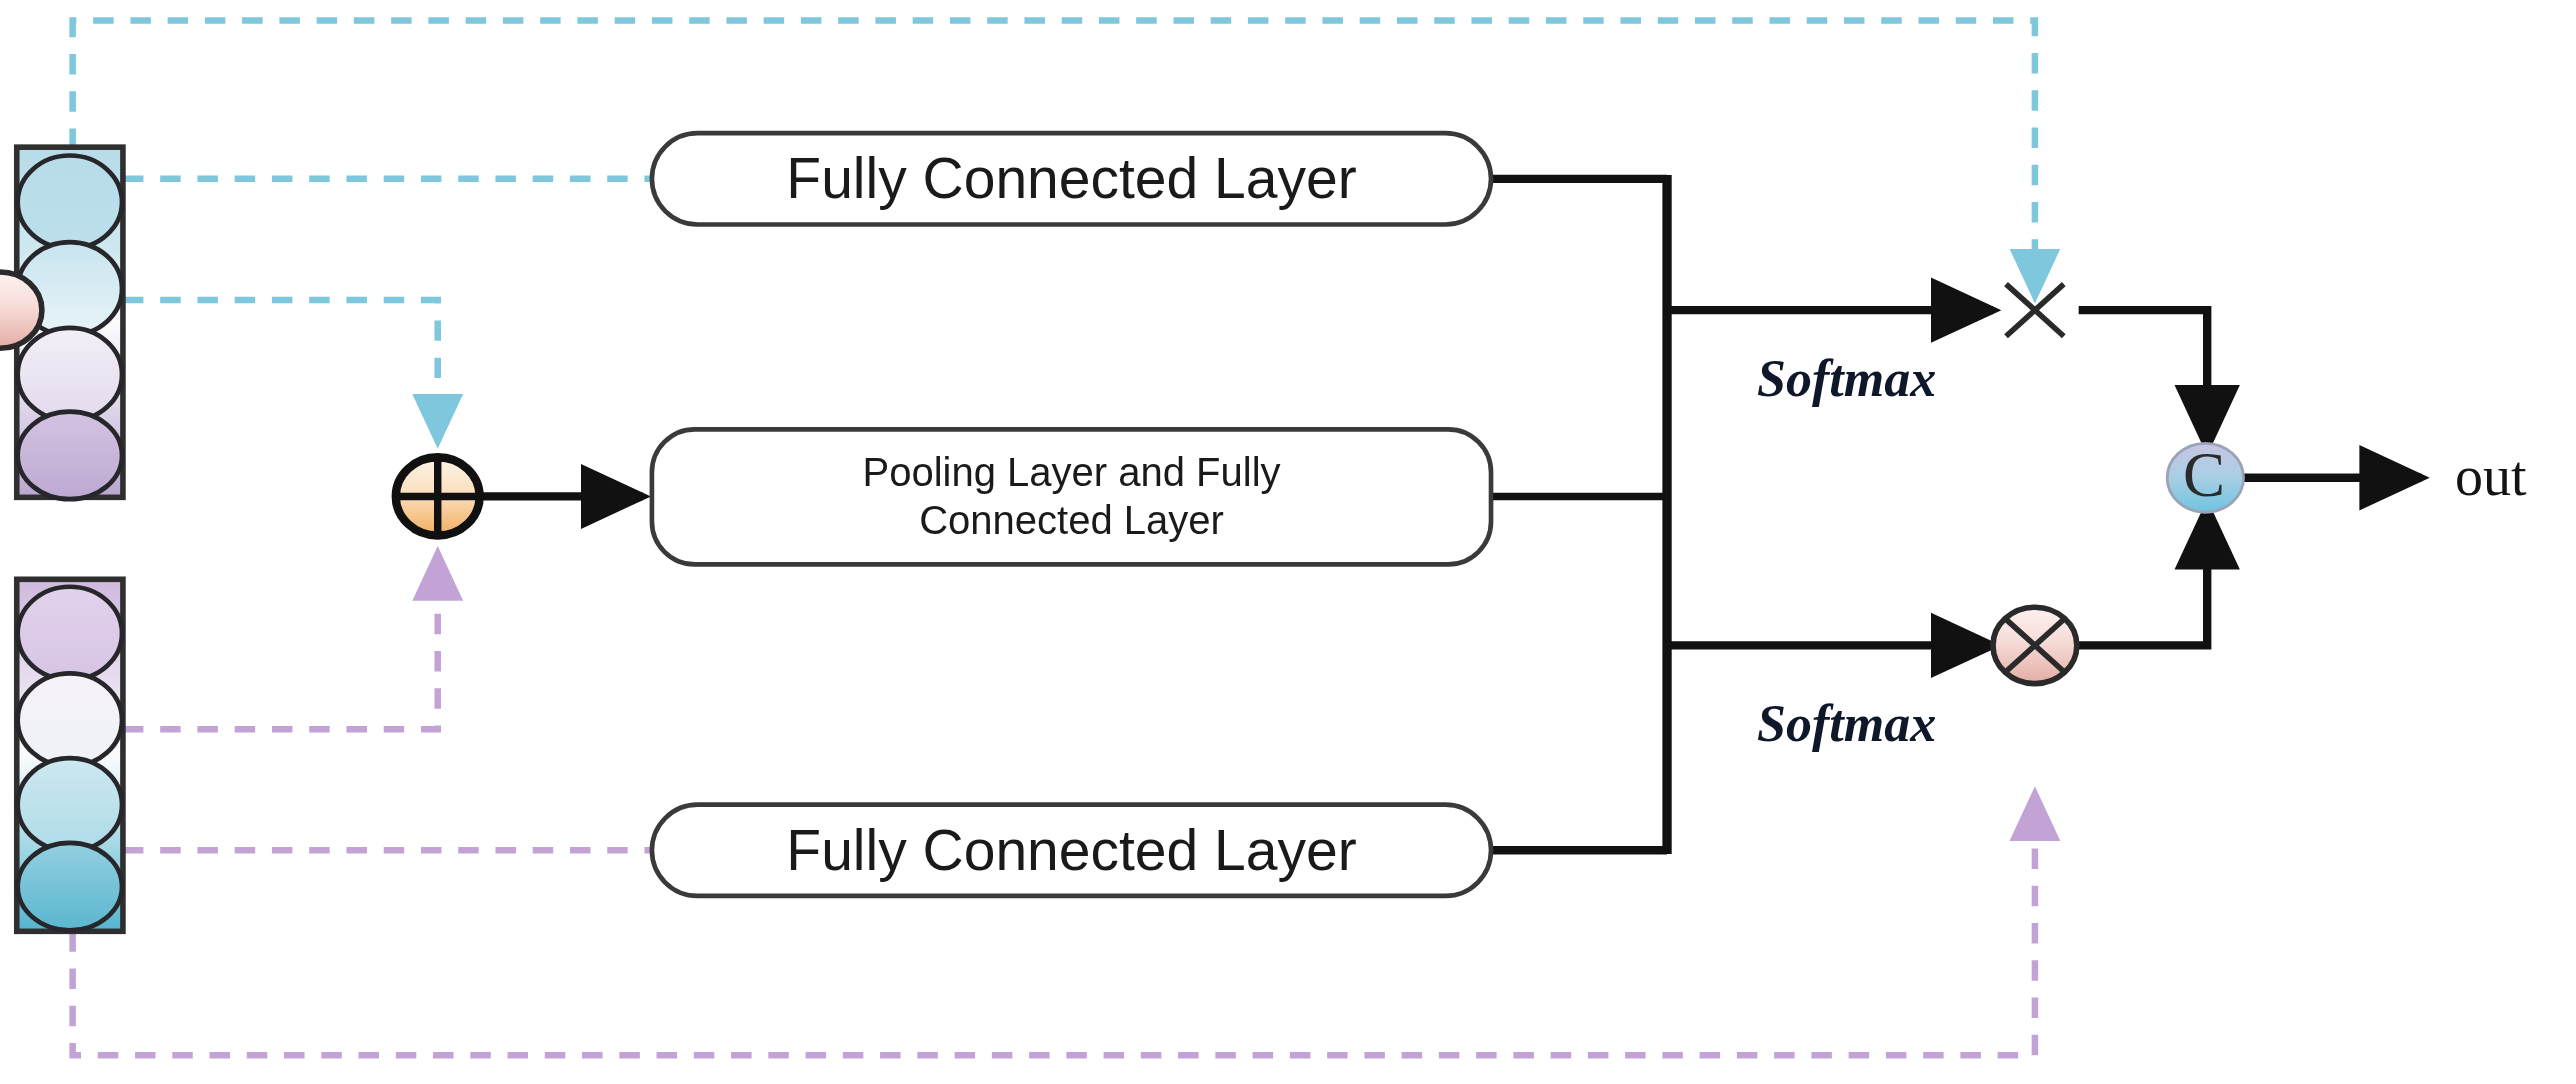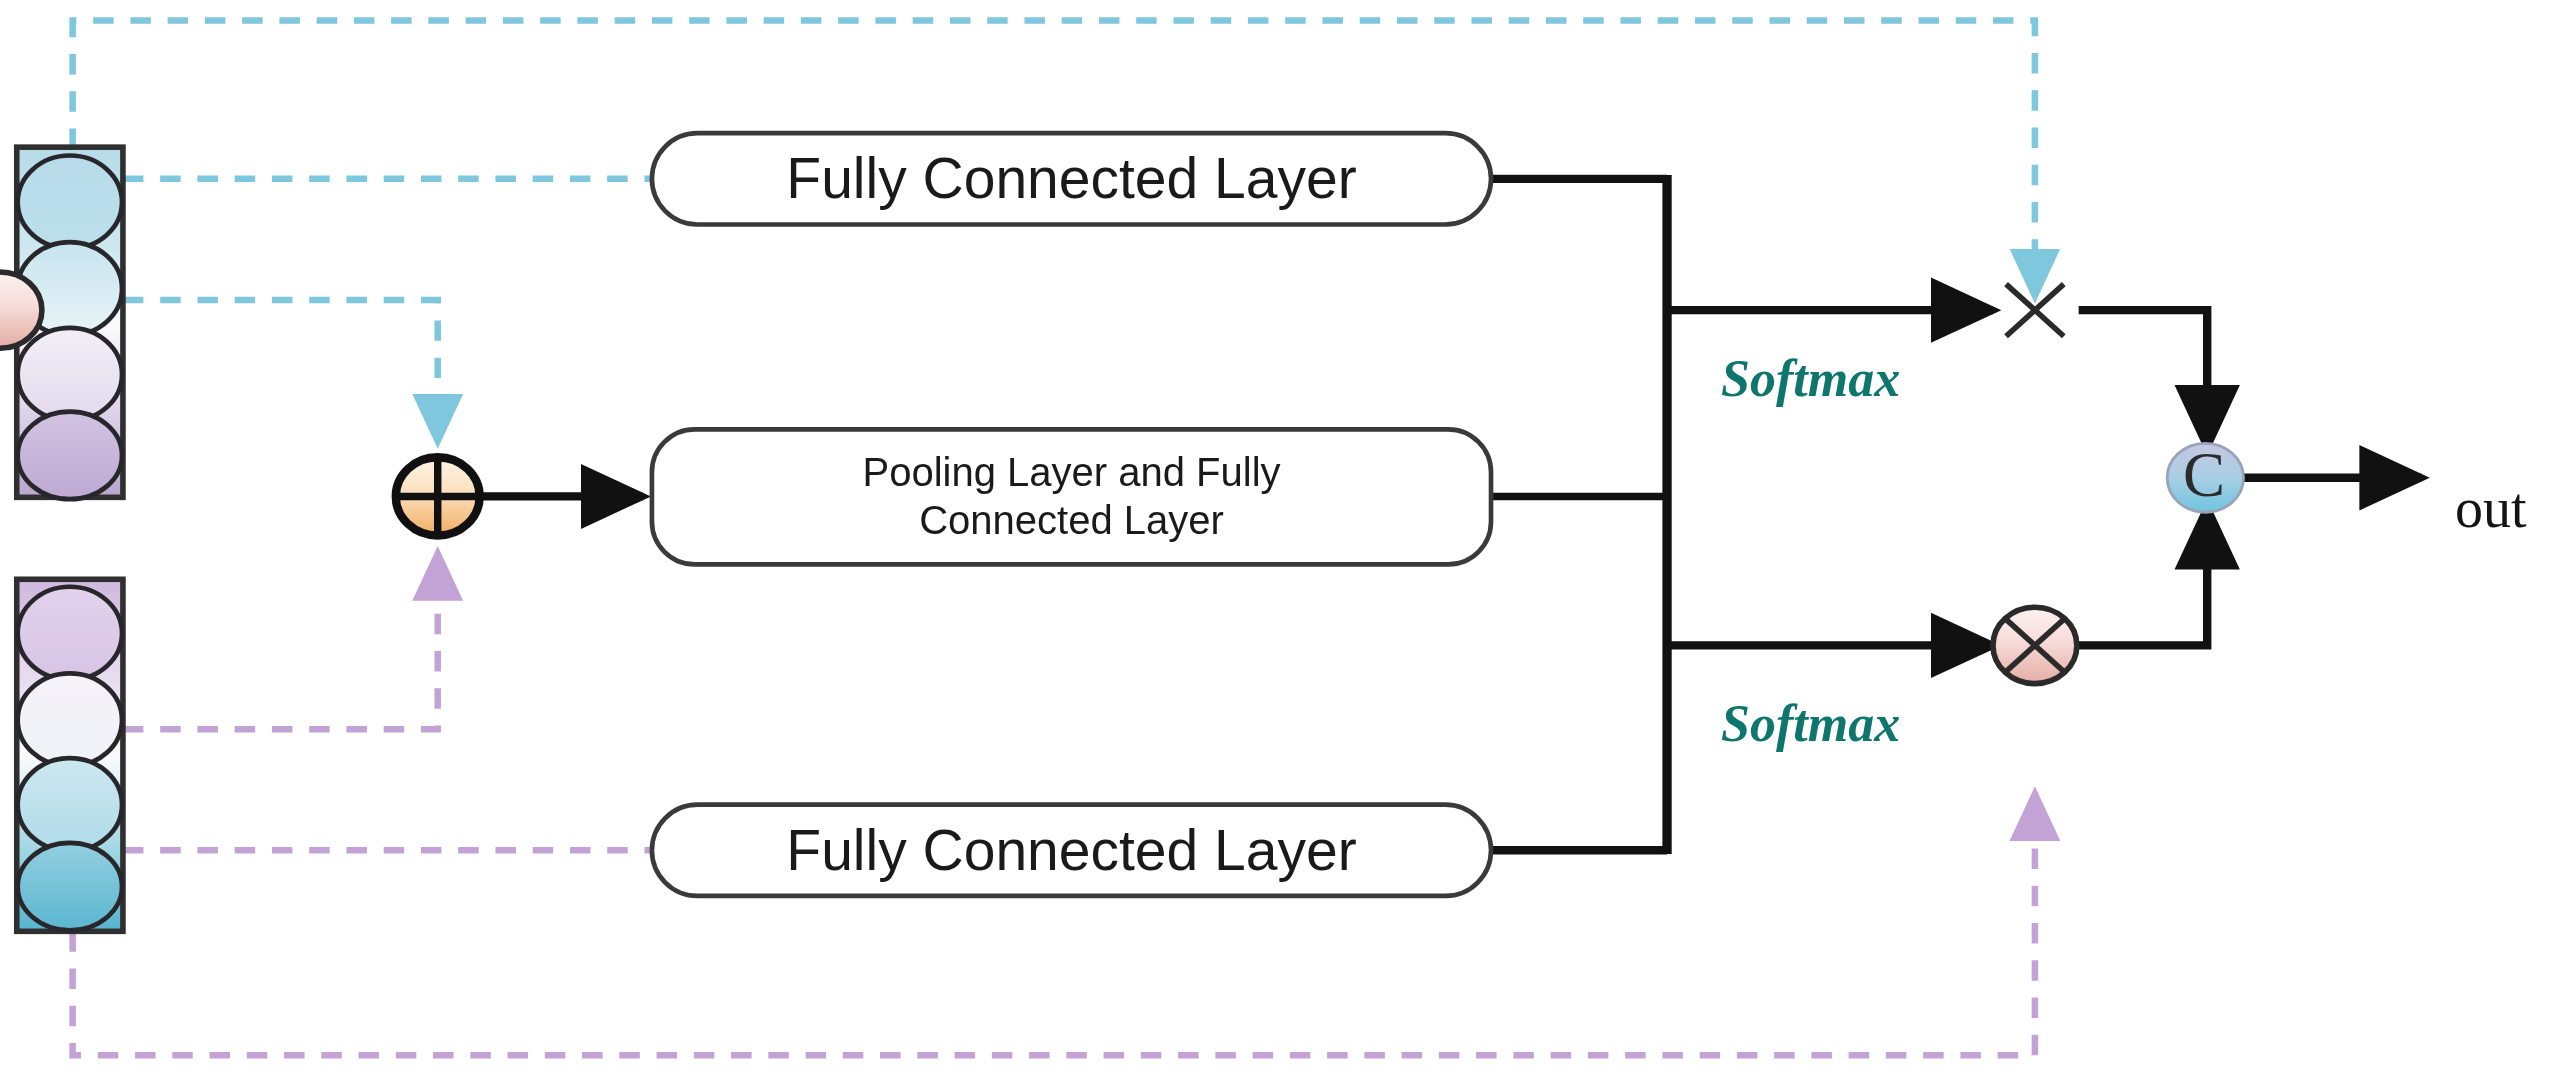--- a/index.html
+++ b/index.html
@@ -14,27 +14,27 @@
     color:#1a1a1a;
     line-height:1.18;
     pointer-events:none;
     white-space:pre-line;
   }
   .softmax{
     position:absolute;
     font-family:"Liberation Serif",serif;
     font-style:italic;
     font-weight:bold;
-    color:#0f766e;
+    color:#0f172a;
+    margin-left:36px;
   }
   .outlabel{
     position:absolute;
     font-family:"Liberation Serif",serif;
     color:#141414;
-    margin-top:32px;
   }
   .nodechar{
     position:absolute;
     font-family:"Liberation Serif",serif;
     color:#2b2b2b;
     pointer-events:none;
   }
 </style>
 </head>
 <body>

